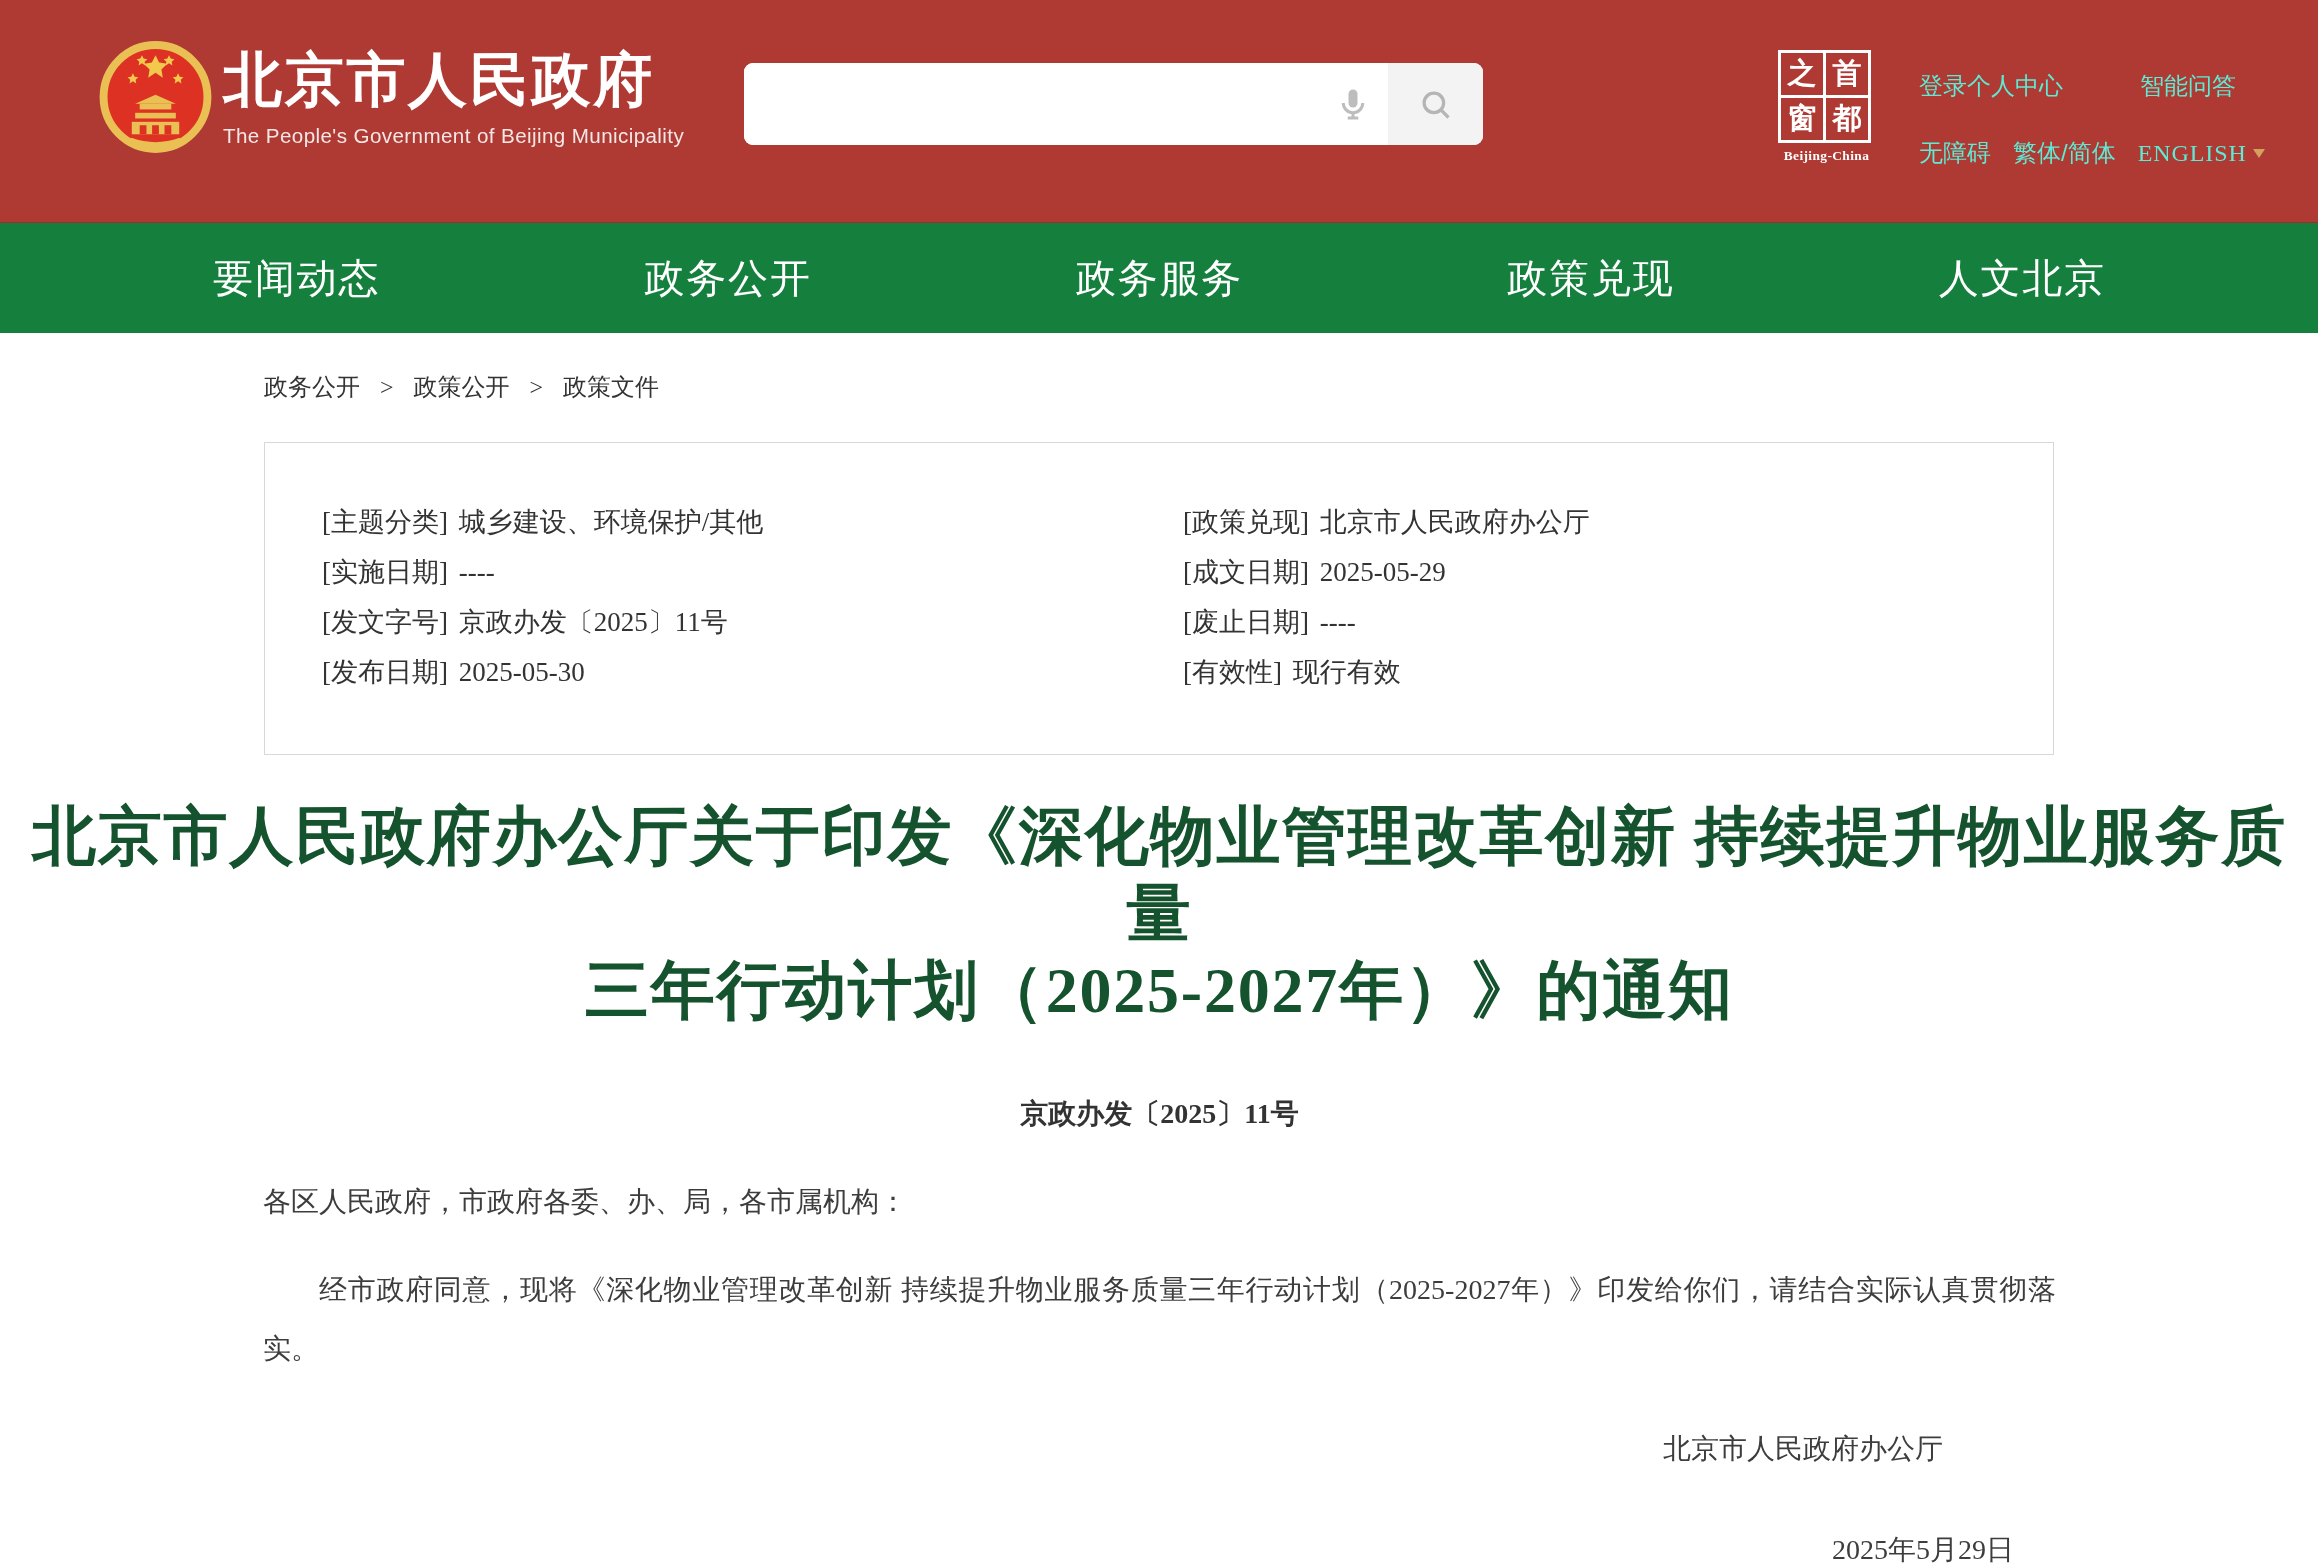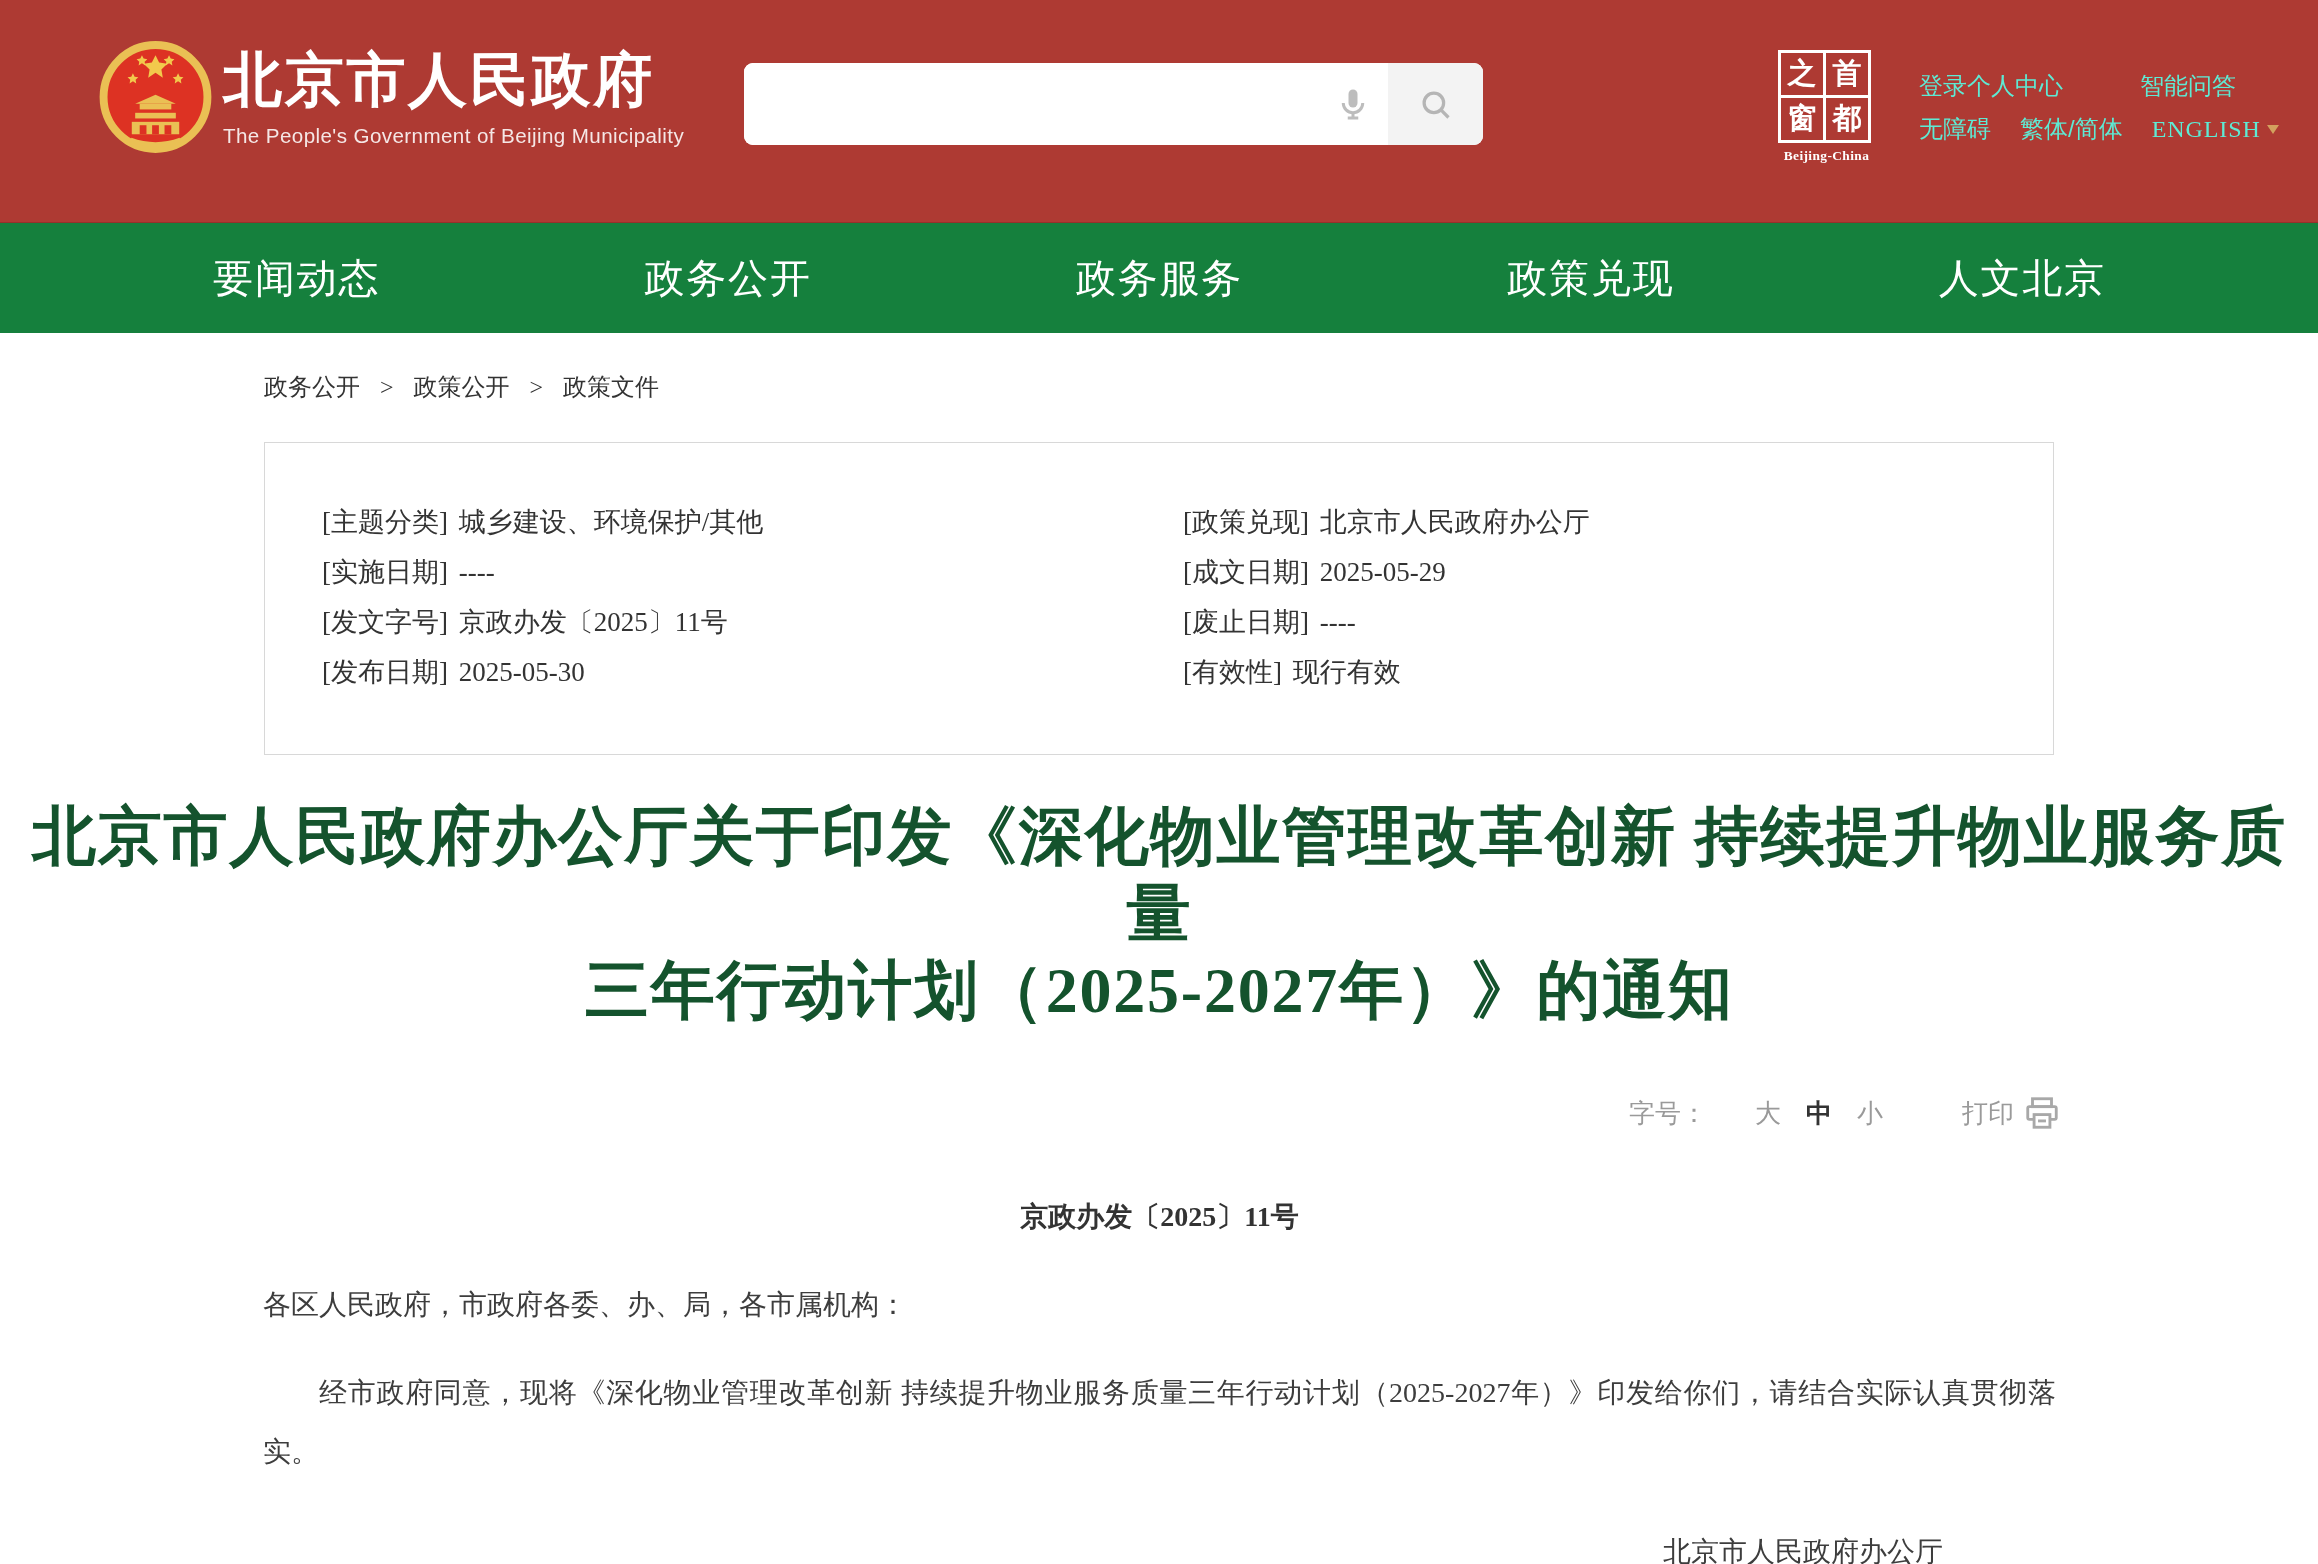--- a/index.html
+++ b/index.html
@@ -25,21 +25,21 @@
   .seal-grid { width:93px; height:93px; border:3.6px solid #fff; background:#fff; display:grid;
                grid-template-columns:1fr 1fr; grid-template-rows:1fr 1fr; gap:2.7px; }
   .seal-cell { background:#ae3a33; color:#fff; display:flex; align-items:center; justify-content:center;
                font-family:"Liberation Serif", serif; font-size:29px; font-weight:bold; }
   .seal-caption { color:#fff; font-size:13.4px; font-weight:bold; text-align:center; margin-top:5.4px;
                   font-family:"Liberation Serif", serif; letter-spacing:0.4px; white-space:nowrap; }
 
   .links-row { position:absolute; display:flex; align-items:center; color:#fff; }
   .links-row a { color:#5eead4; text-decoration:none; font-size:24px; white-space:nowrap; cursor:pointer; }
   .links-row-1 { left:1919px; top:70px; gap:77px; }
-  .links-row-2 { left:1919px; top:113px; gap:29px;text-align:center; }
+  .links-row-2 { left:1919px; top:137px; gap:22px;text-align:center; }
   .lang-english { font-family:"Liberation Serif", serif; letter-spacing:0.9px; display:inline-flex; align-items:center; }
   .caret-down { display:inline-block; width:0; height:0; border-left:6.3px solid transparent;
                 border-right:6.3px solid transparent; border-top:9px solid #d3a05e; margin-left:6.3px; }
 
   
   .nav-band { height:111px; background:#15803d; border-top:1.8px solid #95302b;
               display:flex; padding:0 81px; }
   .nav-item { flex:1; display:flex; align-items:center; justify-content:center;
               color:#fff; font-size:40px; font-weight:500; letter-spacing:1.8px;
               text-decoration:none; cursor:pointer; }
@@ -196,35 +196,20 @@
         <span class="meta-label">[有效性]</span><span>现行有效</span>
       </div>
     </div>
   </div>
 
   <h1 class="article-title">
     <div>北京市人民政府办公厅关于印发《深化物业管理改革创新 持续提升物业服务质量</div>
     <div>三年行动计划（2025-2027年）》的通知</div>
   </h1>
 
-  <div class="toolbar">
-    <span class="fontsize-label">字号：</span>
-    <span class="fontsize-btn">大</span>
-    <span class="fontsize-btn selected">中</span>
-    <span class="fontsize-btn">小</span>
-    <span class="print-btn">
-      <span class="print-label">打印</span>
-      <svg width="38" height="38" viewBox="0 0 24 24" fill="none" stroke="#a8a8a8" stroke-width="1.8">
-        <rect x="6" y="3" width="12" height="5"></rect>
-        <rect x="3" y="8" width="18" height="8" rx="1"></rect>
-        <rect x="7" y="13" width="10" height="8" fill="#fff"></rect>
-        <line x1="9.5" y1="17" x2="14.5" y2="17"></line>
-      </svg>
-    </span>
-  </div>
 
   <div class="doc-number">京政办发〔2025〕11号</div>
 
   <div class="salutation">各区人民政府，市政府各委、办、局，各市属机构：</div>
 
   <p class="body-paragraph">经市政府同意，现将《深化物业管理改革创新 持续提升物业服务质量三年行动计划（2025-2027年）》印发给你们，请结合实际认真贯彻落实。</p>
 
   <div class="signature">北京市人民政府办公厅</div>
   <div class="doc-date">2025年5月29日</div>
 

